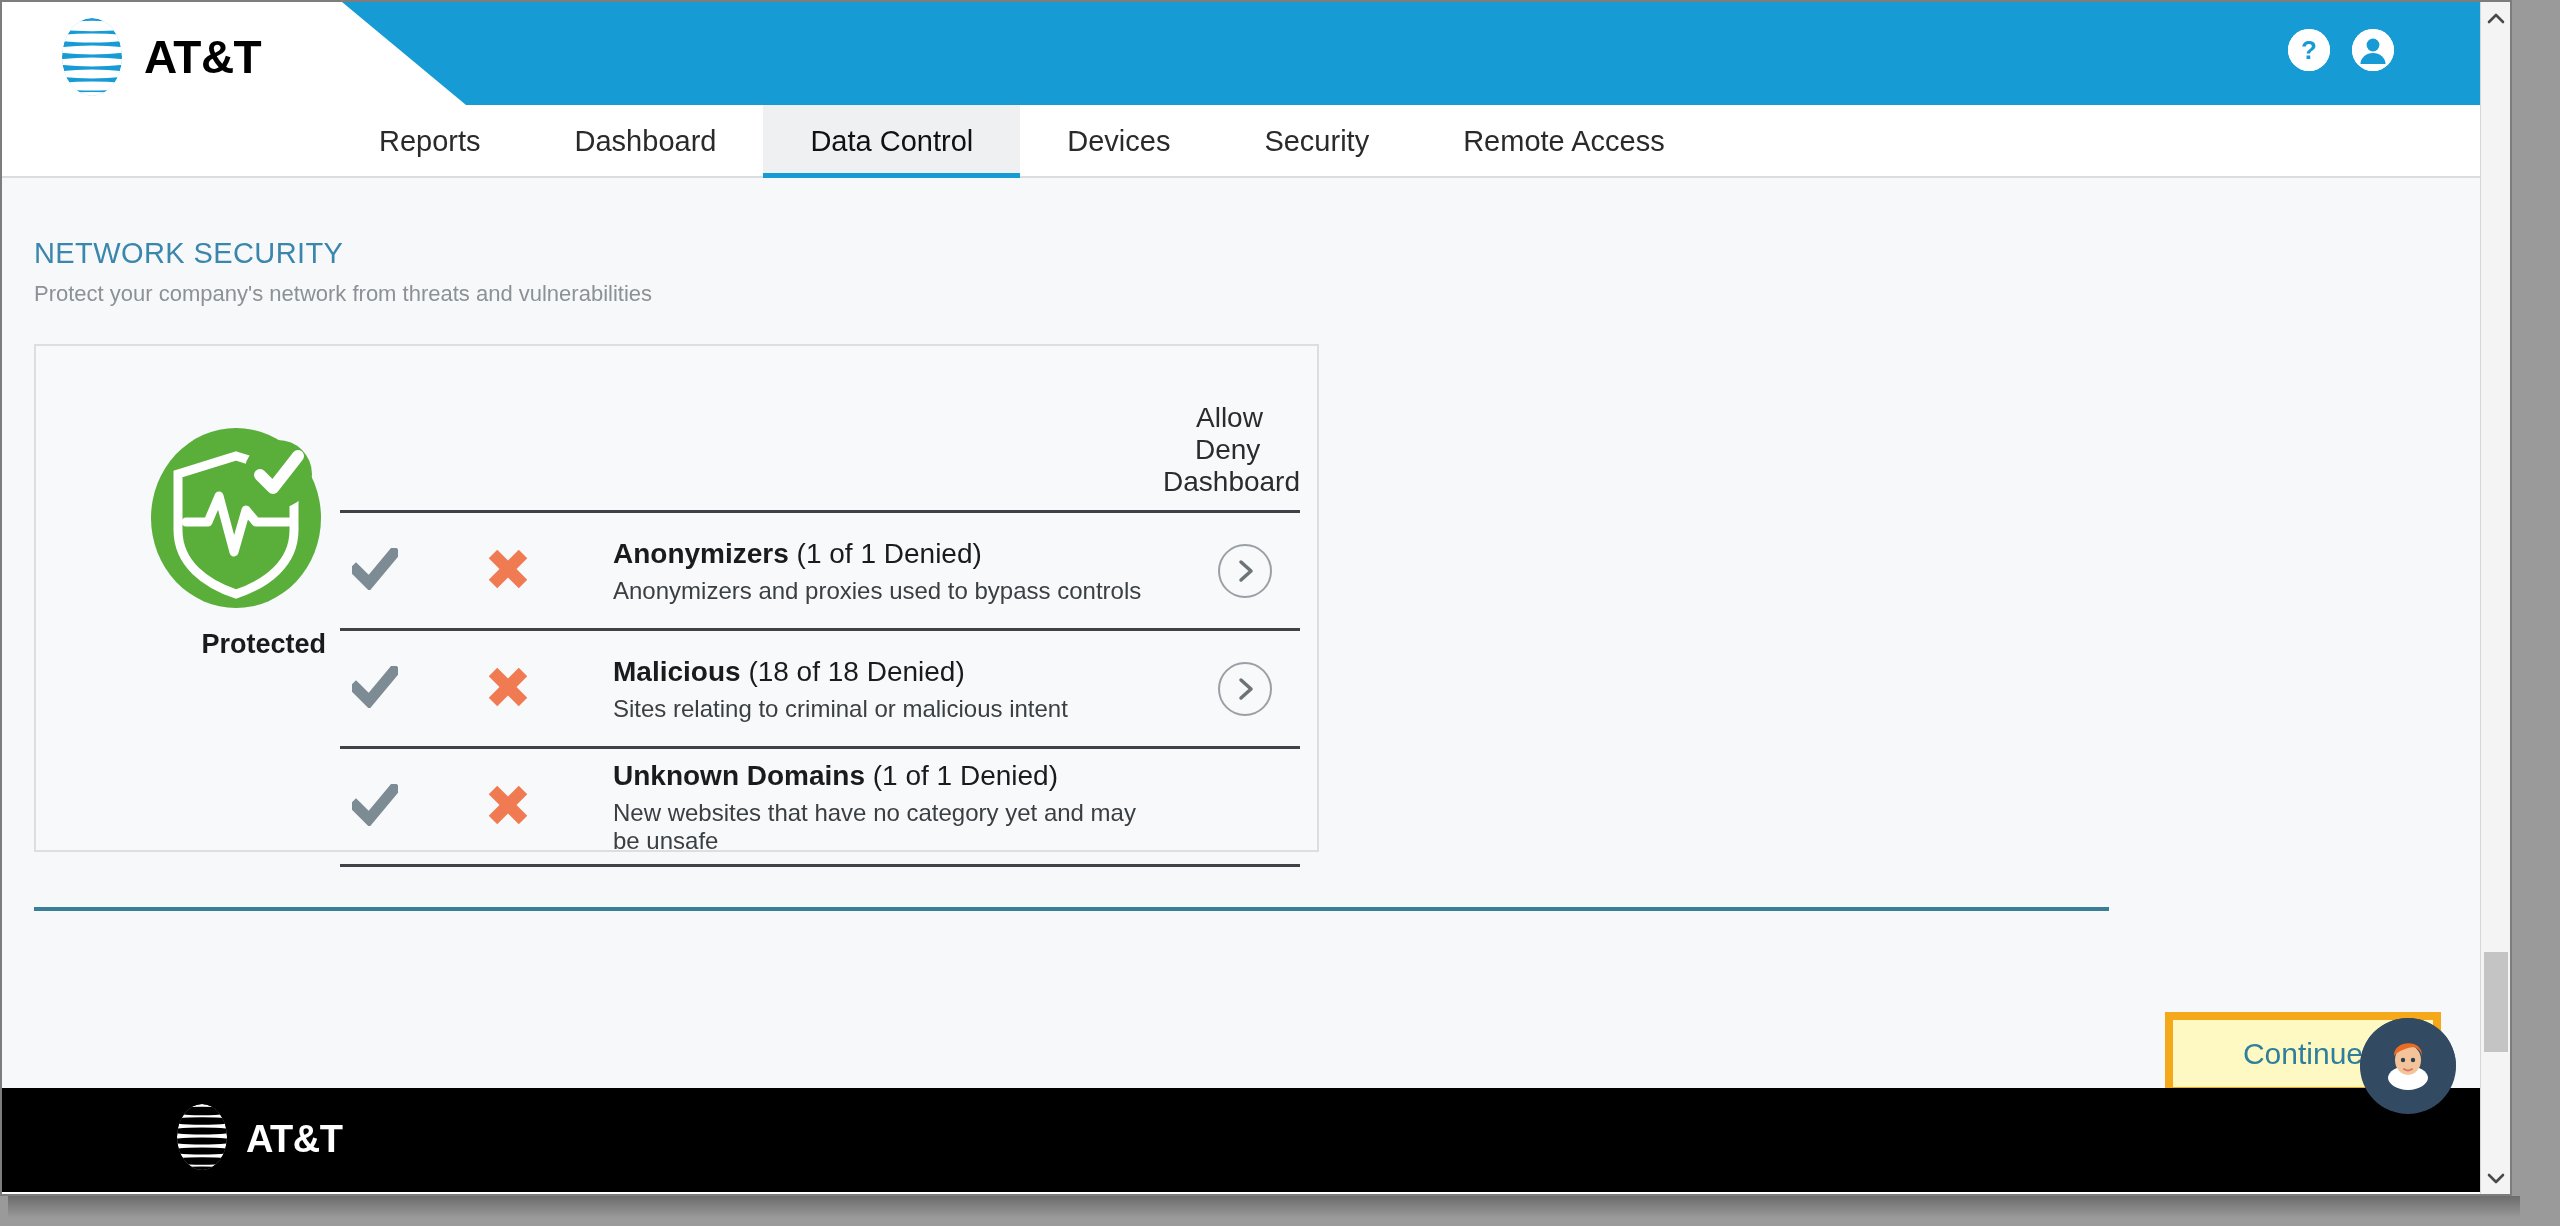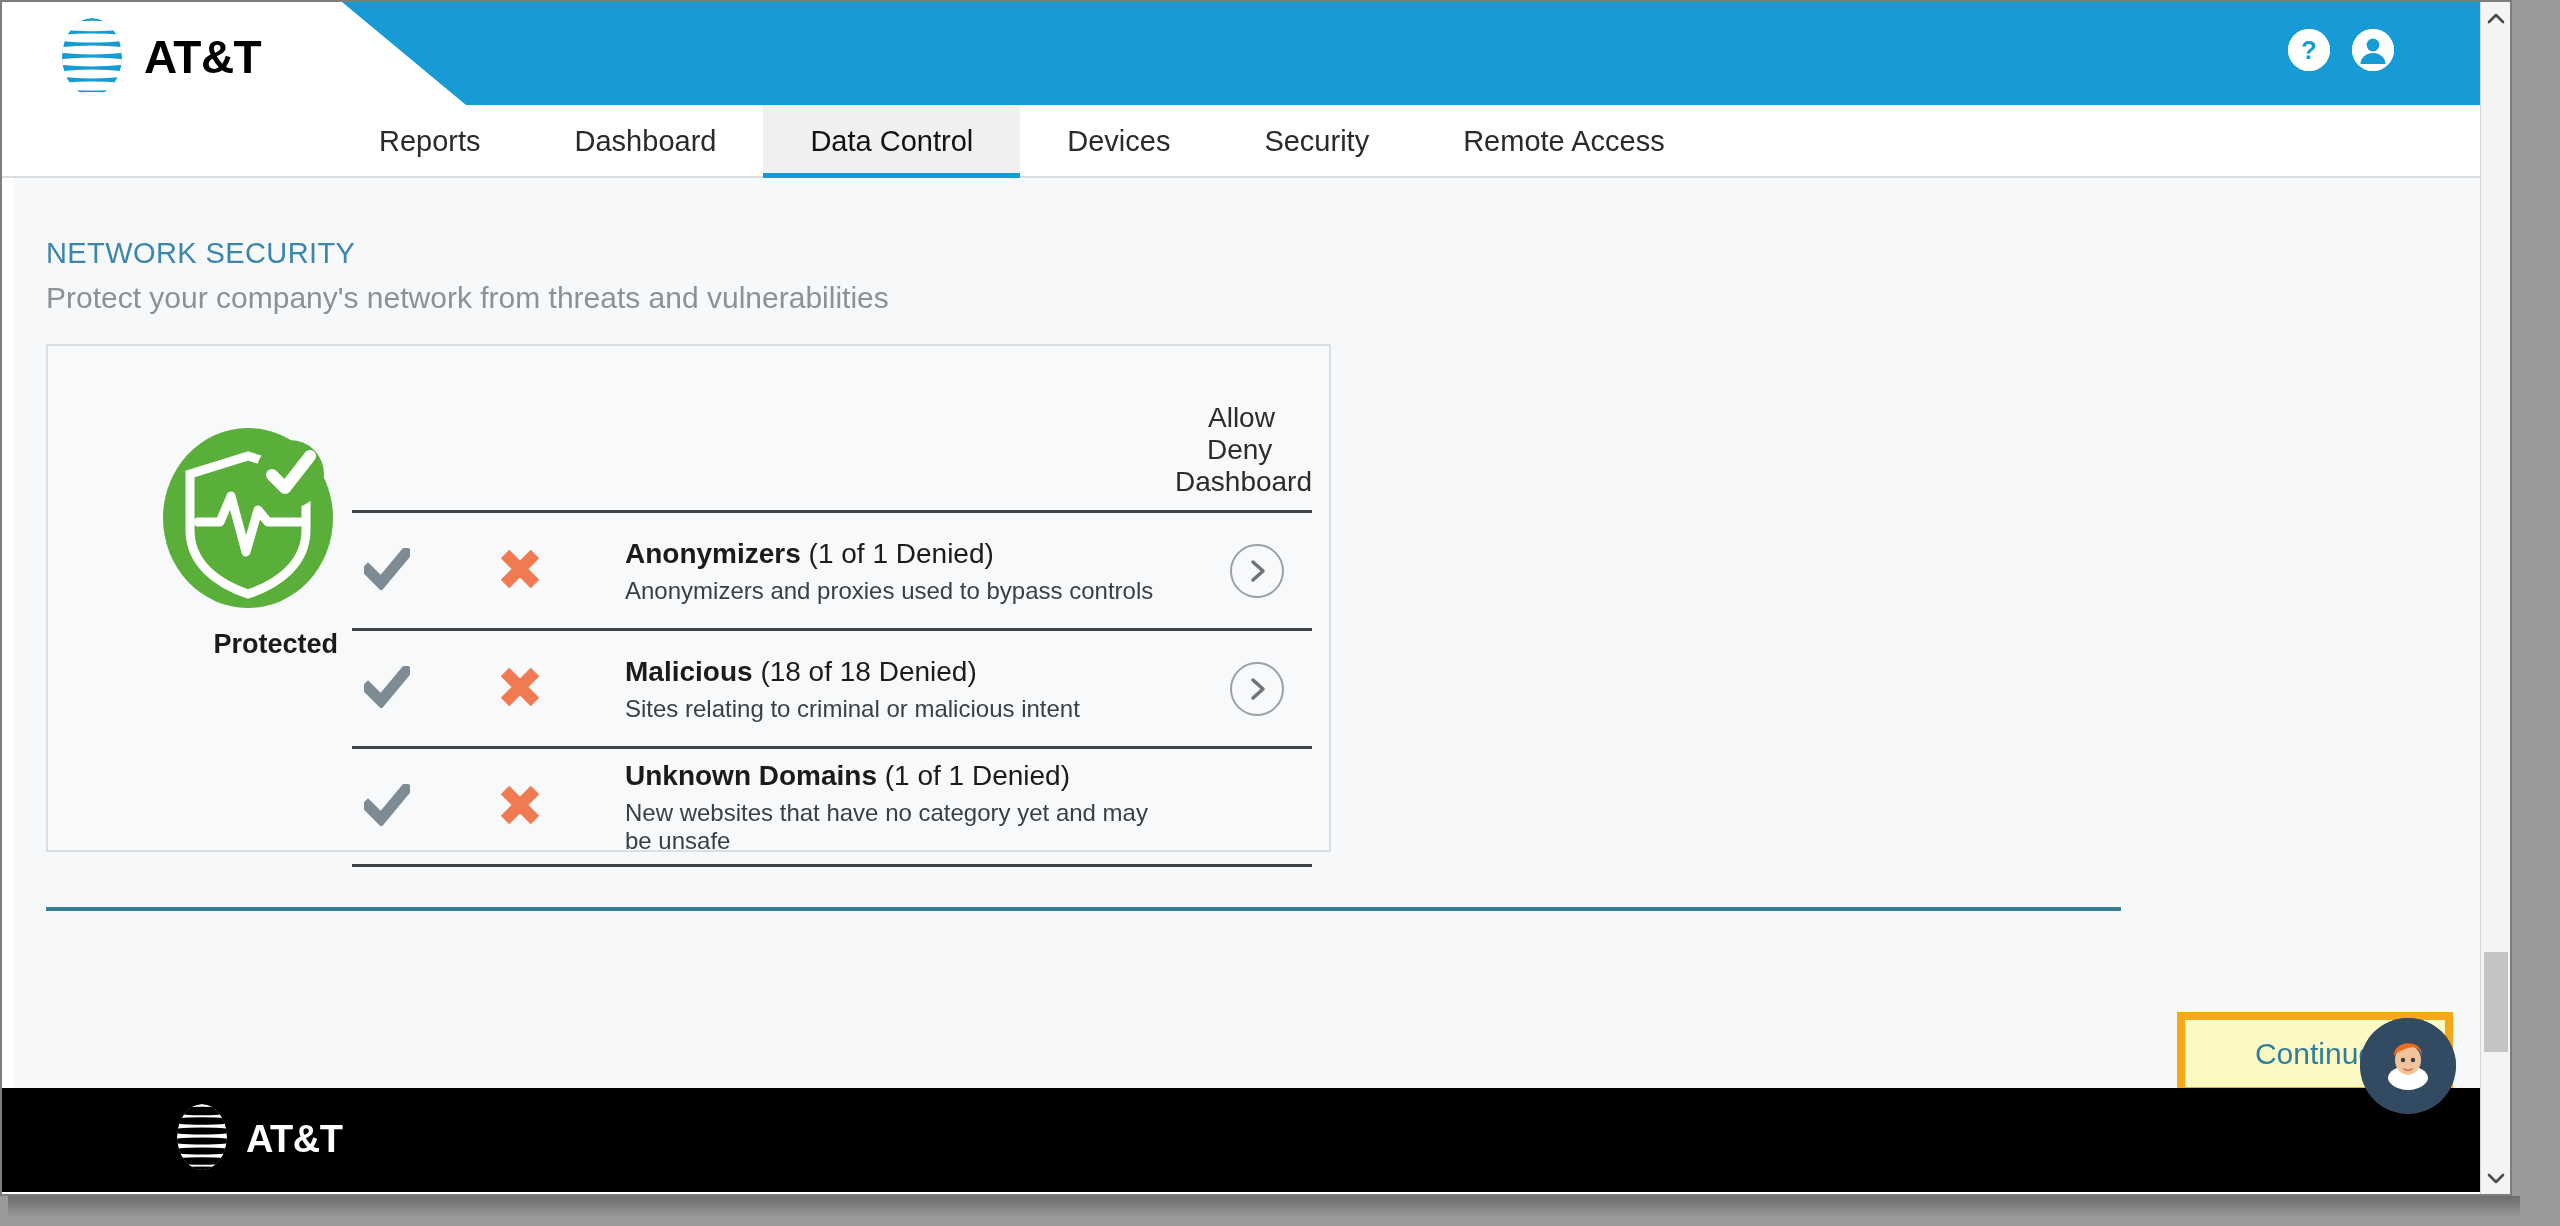--- a/index.html
+++ b/index.html
@@ -125,37 +125,37 @@
     transform: translateX(-50%);
     width: 0; height: 0;
     border-left: 14px solid transparent;
     border-right: 14px solid transparent;
     border-top: 13px solid #169bd5;
   }
 
   
   .content {
     position: absolute;
-    left: 12px; top: 176px;
+    left: 0; top: 176px;
     width: 2482px;
     height: 948px;
     background: #f7f8f9;
     text-decoration: underline;
   }
   .page-title {
     position: absolute;
     left: 32px; top: 59px;
     font-size: 29px;
     color: #3b86ac;
     letter-spacing: .4px;
   }
   .page-sub {
     position: absolute;
     left: 32px; top: 103px;
-    font-size: 30px;
+    font-size: 22px;
     color: #8b9196;
   }
 
   
   .card {
     position: absolute;
     left: 32px; top: 166px;
     width: 1285px;
     height: 508px;
     background: #f8f9fa;

